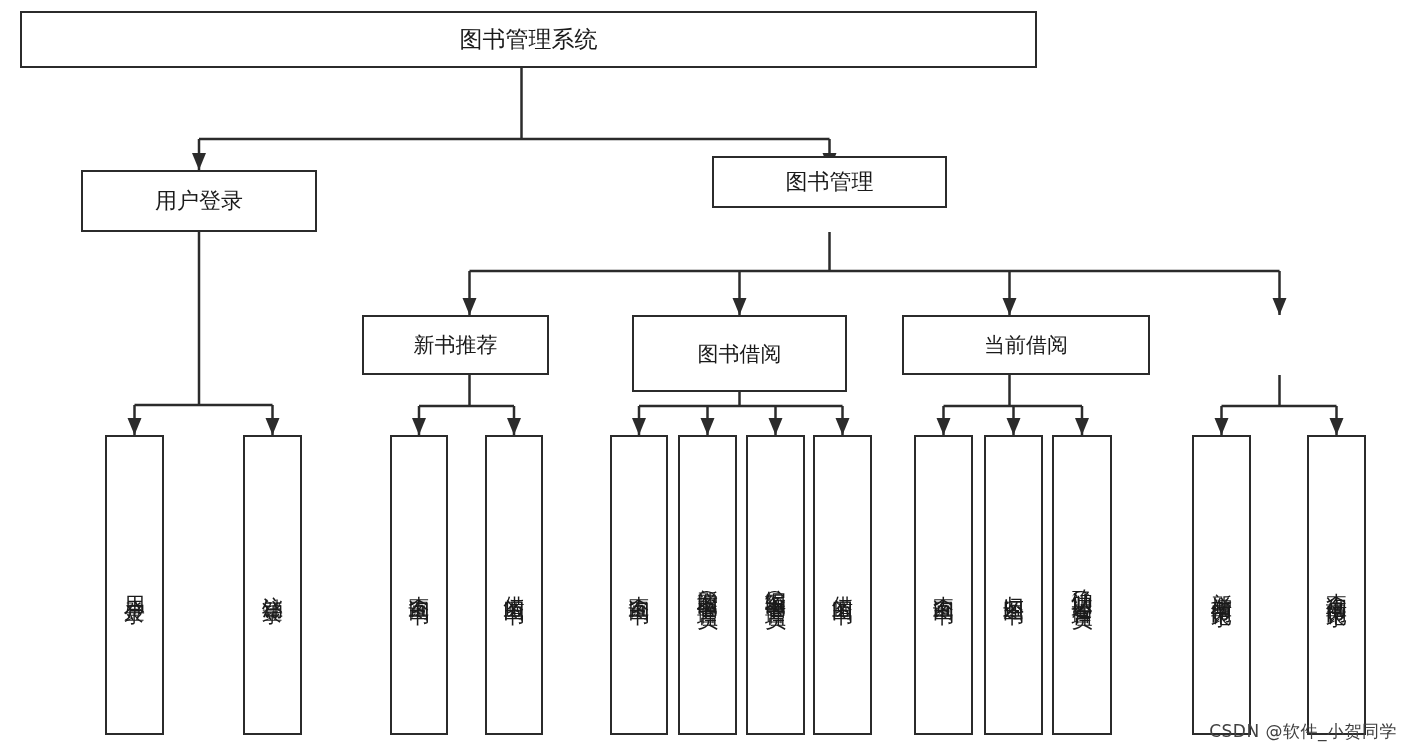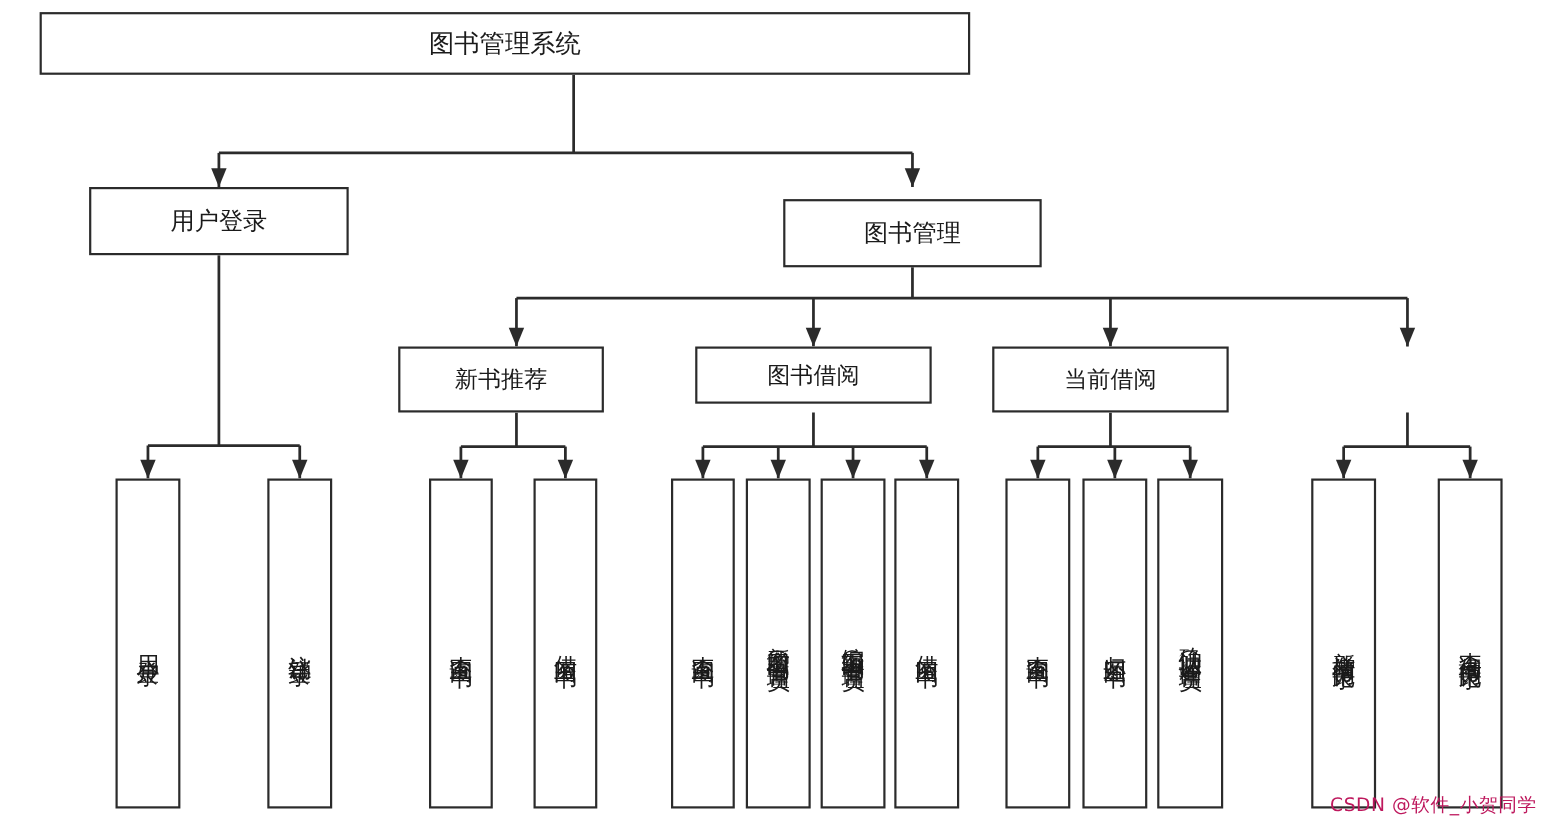--- a/index.html
+++ b/index.html
@@ -46,21 +46,21 @@
   #connectors{position:absolute;left:0;top:0;width:1405px;height:747px;pointer-events:none;}
   #connectors path,#connectors line{stroke:#2b2b2b;stroke-width:2.5;fill:none;}
   #connectors polygon{fill:#2b2b2b;}
 
   
   #watermark{
     position:absolute;
     right:8px;
     bottom:4px;
     font-size:17px;
-    color:#be185d;
+    color:#404040;
     white-space:nowrap;
     letter-spacing:0.5px;
   }
 </style>
 </head>
 <body>
 
 <div id="diagram-root">
 
   <svg id="connectors" viewBox="0 0 1405 747" width="1405" height="747">
@@ -111,38 +111,38 @@
       <line x1="1082" y1="406" x2="1082" y2="435" stroke="#2b2b2b" stroke-width="2.5"></line>
       <polygon points="1075,418 1089,418 1082,435" fill="#2b2b2b"></polygon>
       <line x1="1279.5" y1="375" x2="1279.5" y2="406" stroke="#2b2b2b" stroke-width="2.5"></line>
       <line x1="1221.5" y1="406" x2="1336.5" y2="406" stroke="#2b2b2b" stroke-width="2.5"></line>
       <line x1="1221.5" y1="406" x2="1221.5" y2="435" stroke="#2b2b2b" stroke-width="2.5"></line>
       <polygon points="1214.5,418 1228.5,418 1221.5,435" fill="#2b2b2b"></polygon>
       <line x1="1336.5" y1="406" x2="1336.5" y2="435" stroke="#2b2b2b" stroke-width="2.5"></line>
       <polygon points="1329.5,418 1343.5,418 1336.5,435" fill="#2b2b2b"></polygon>
     </svg>
 
-  <div class="node root" style="left: 36px; top: 11px; width: 846px; height: 57px; font-family: Liberation Mono, monospace;">
+  <div class="node root" style="left: 20px; top: 11px; width: 1017px; height: 57px; font-family: Liberation Mono, monospace;">
     <span class="label">图书管理系统</span>
   </div>
 
   <div class="node level2" style="left: 81px; top: 170px; width: 236px; height: 62px;">
     <span class="label">用户登录</span>
   </div>
-  <div class="node level2" style="left: 712px; top: 181px; width: 235px; height: 62px;">
+  <div class="node level2" style="left: 712px; top: 156px; width: 235px; height: 52px;">
     <span class="label">图书管理</span>
   </div>
 
   <div class="node level3" style="left: 362px; top: 315px; width: 187px; height: 60px;">
     <span class="label">新书推荐</span>
   </div>
-  <div class="node level3" style="left: 632px; top: 315px; width: 215px; height: 52px;">
+  <div class="node level3" style="left: 632px; top: 315px; width: 215px; height: 77px;">
     <span class="label">图书借阅</span>
   </div>
-  <div class="node level3" style="left: 902px; top: 315px; width: 215px; height: 60px;">
+  <div class="node level3" style="left: 902px; top: 315px; width: 248px; height: 60px;">
     <span class="label">当前借阅</span>
   </div>
 
   <div class="node leaf" style="left: 105px; top: 435px; width: 59px; height: 300px;">
     <span class="label">用户登录</span>
   </div>
   <div class="node leaf" style="left: 243px; top: 435px; width: 59px; height: 300px;">
     <span class="label">注销登录</span>
   </div>
   <div class="node leaf" style="left: 390px; top: 435px; width: 58px; height: 300px;">

